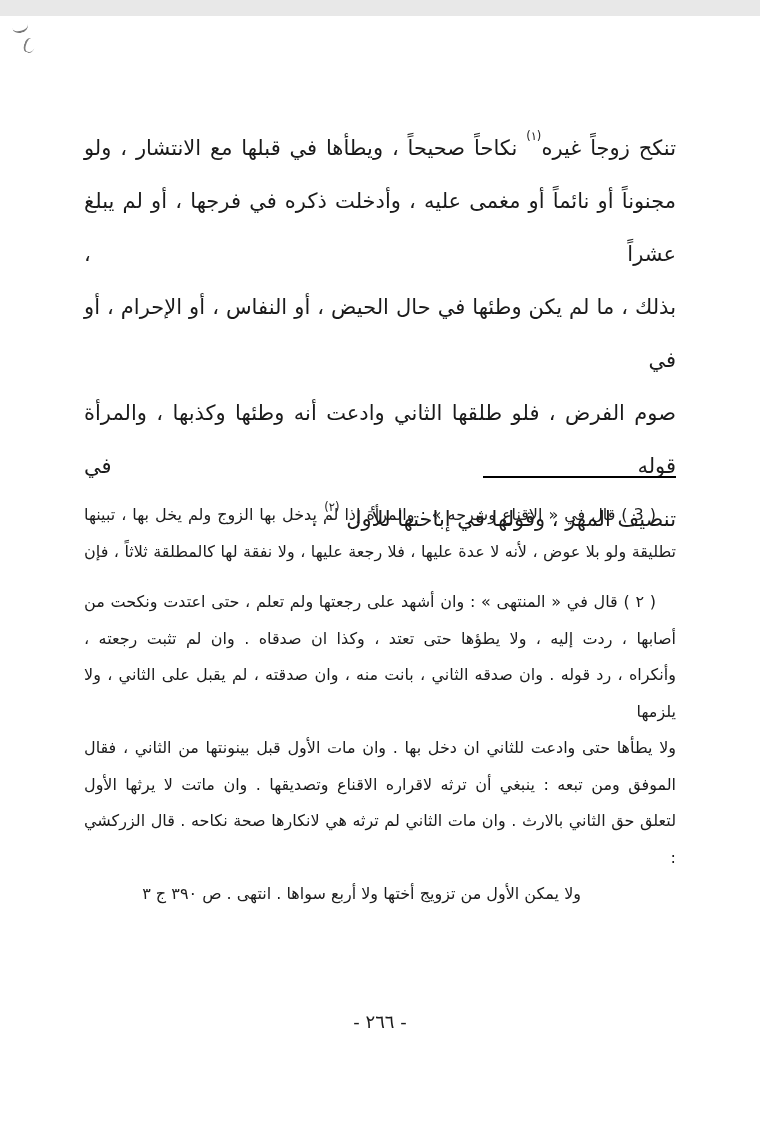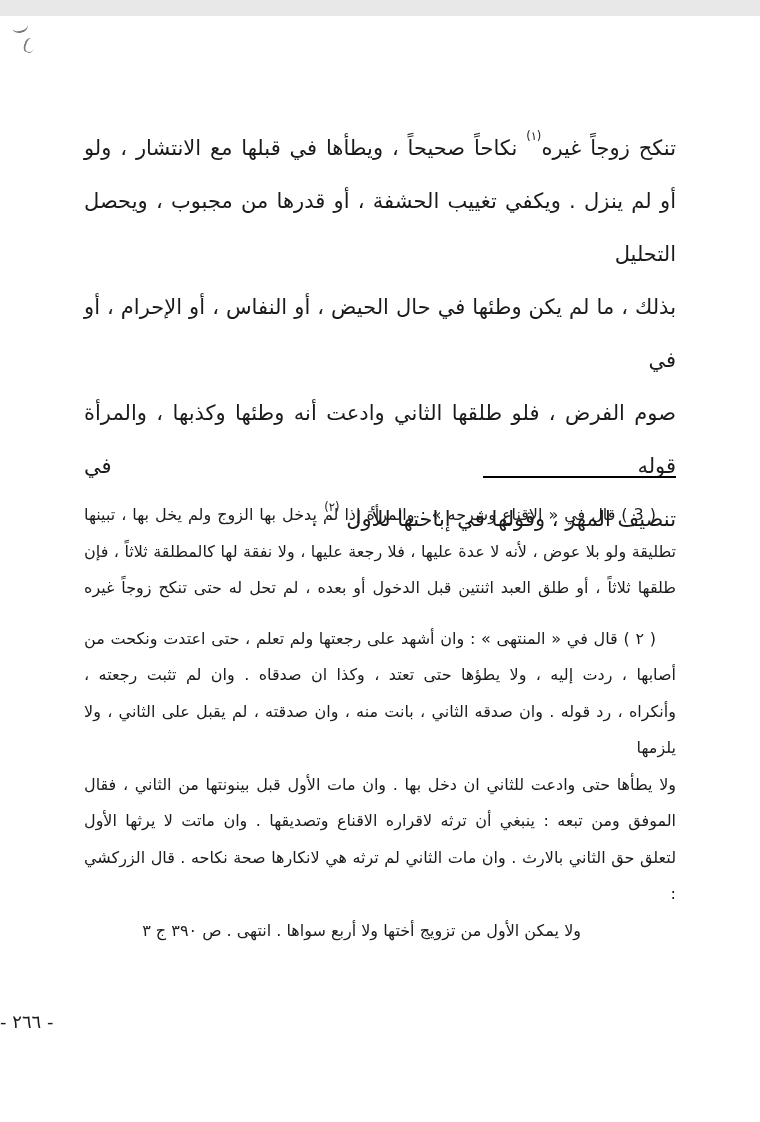--- a/index.html
+++ b/index.html
@@ -95,49 +95,48 @@
   }
   .footnotes .indent-end {
     padding-right: 95px;
   }
 
   .page-number {
     position: absolute;
     top: 995px;
     left: 0;
     right: 0;
-    text-align: left;
+    text-align: center;
     font-size: 18px;
     letter-spacing: 2px;
   }
 </style>
 </head>
 <body>
 
 <div class="page">
 
   <div class="scan-mark-1"></div>
   <div class="scan-mark-2"></div>
 
   <div class="main-text">
     <div class="line jline">تنكح زوجاً غيره<sup>(١)</sup> نكاحاً صحيحاً ، ويطأها في قبلها مع الانتشار ، ولو</div>
-    <div class="line jline">أو لم ينزل . ويكفي تغييب الحشفة ، أو قدرها من مجبوب ، ويحصل التحليل</div>
+    <div class="line jline">مجنوناً أو نائماً أو مغمى عليه ، وأدخلت ذكره في فرجها ، أو لم يبلغ عشراً ،</div>
     <div class="line jline">بذلك ، ما لم يكن وطئها في حال الحيض ، أو النفاس ، أو الإحرام ، أو في</div>
     <div class="line jline">صوم الفرض ، فلو طلقها الثاني وادعت أنه وطئها وكذبها ، والمرأة قوله في</div>
     <div class="line eline">تنصيف المهر ، وقولها في إباحتها للأول <sup>(٢)</sup> .</div>
   </div>
 
   <div class="footnote-separator"></div>
 
   <div class="footnotes">
 
     <div class="footnote">
       <div class="line jline first">( 3 ) قال في « الاقناع وشرحه » : والمرأة إذا لم يدخل بها الزوج ولم يخل بها ، تبينها</div>
       <div class="line jline">تطليقة ولو بلا عوض ، لأنه لا عدة عليها ، فلا رجعة عليها ، ولا نفقة لها كالمطلقة ثلاثاً ، فإن</div>
-      <div class="line jline">طلقها ثلاثاً ، أو طلق العبد اثنتين قبل الدخول أو بعده ، لم تحل له حتى تنكح زوجاً غيره</div>
     </div>
 
     <div class="footnote">
       <div class="line jline first">( ٢ ) قال في « المنتهى » : وان أشهد على رجعتها ولم تعلم ، حتى اعتدت ونكحت من</div>
       <div class="line jline">أصابها ، ردت إليه ، ولا يطؤها حتى تعتد ، وكذا ان صدقاه . وان لم تثبت رجعته ،</div>
       <div class="line jline">وأنكراه ، رد قوله . وان صدقه الثاني ، بانت منه ، وان صدقته ، لم يقبل على الثاني ، ولا يلزمها</div>
       <div class="line jline">ولا يطأها حتى وادعت للثاني ان دخل بها .  وان مات الأول قبل بينونتها من الثاني ، فقال</div>
       <div class="line jline">الموفق ومن تبعه : ينبغي أن ترثه لاقراره الاقناع وتصديقها . وان ماتت لا يرثها الأول</div>
       <div class="line jline">لتعلق حق الثاني بالارث . وان مات الثاني لم ترثه هي لانكارها صحة نكاحه . قال الزركشي :</div>
       <div class="line eline indent-end">ولا يمكن الأول من تزويج أختها ولا أربع سواها . انتهى . ص ٣٩٠ ج ٣</div>

